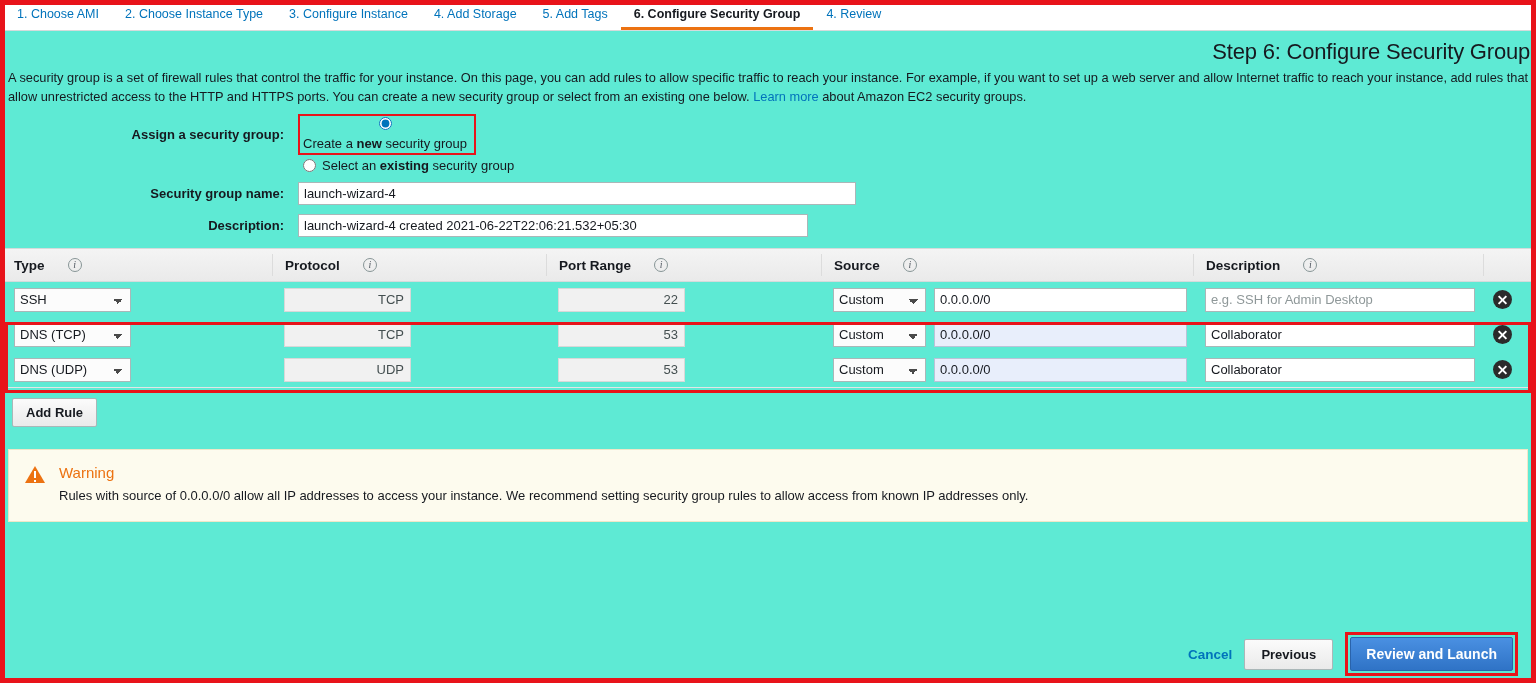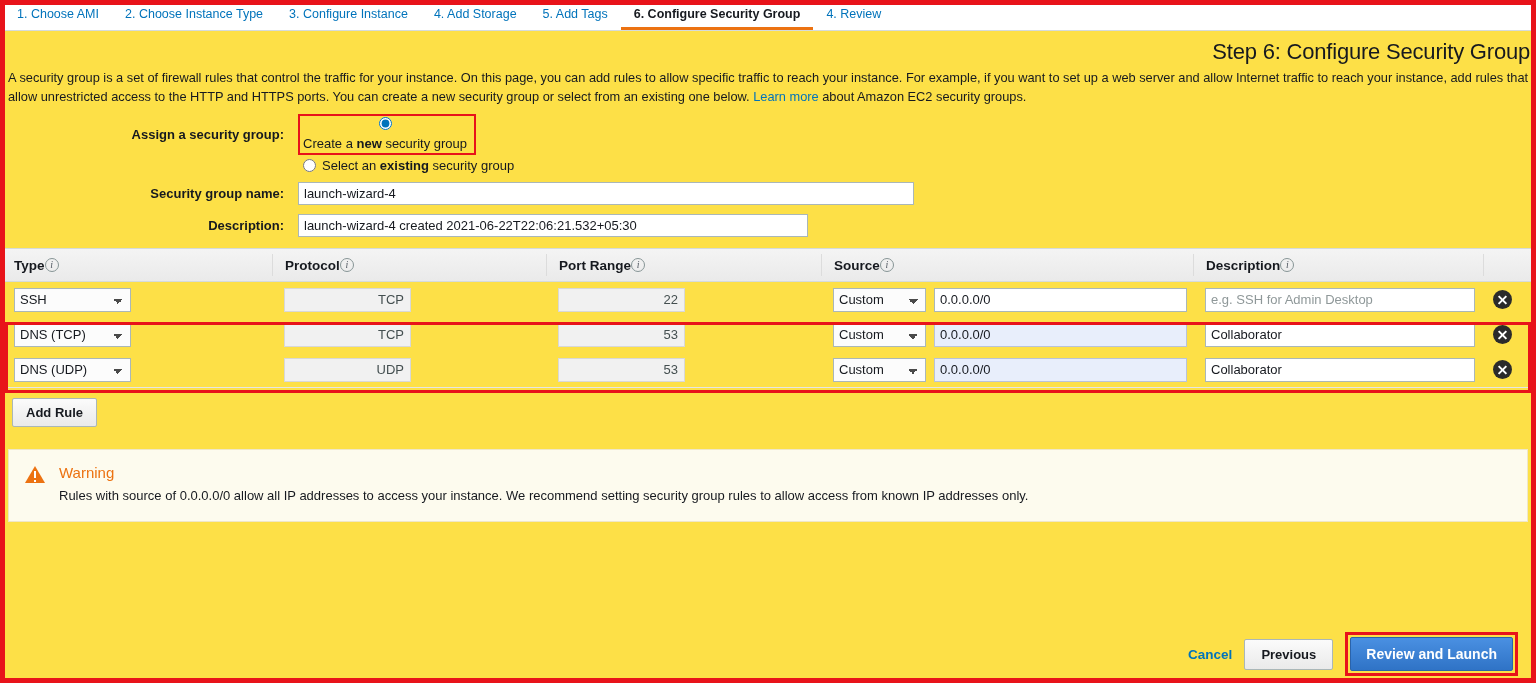--- a/index.html
+++ b/index.html
@@ -14,21 +14,21 @@
   }
 
   
   .page-frame{
     position:absolute; left:0; top:0; width:1536px; height:683px;
     border:5px solid #e8131a;
     pointer-events:none;
     z-index:60;
   }
 
-  .page{ position:relative; width:1536px; height:683px; background:#fde047; }
+  .page{ position:relative; width:1536px; height:683px; background:#5eead4; }
 
   
   .tabs{
     display:flex; align-items:flex-end;
     height:31px; padding-left:4px;
     border-bottom:1px solid #d5dbdb;
     background:#fff;
   }
   .tab{
     font-size:12.5px; color:#0073bb;
@@ -61,33 +61,33 @@
   .radio-line.boxed{
     border:2.5px solid #e8131a; padding:1px 7px 2px 3px;flex-direction:column;
   }
   input[type=radio]{ margin:0; width:13px; height:13px; accent-color:#0073bb; }
 
   .txt-input{
     height:23px; border:1px solid #aab7b8; background:#fff;
     font-family:"Liberation Sans", sans-serif; font-size:13px;
     color:#16191f; padding:0 5px; outline:none;
   }
-  .sg-name{ width:616px; }
+  .sg-name{ width:558px; }
   .sg-desc{ width:510px; }
 
   
   .rules{ margin-top:11px; width:100%; }
   .thead{
     display:flex; align-items:center; height:34px;
     background:linear-gradient(#f4f4f4,#eaeaea);
     border-top:1px solid #d5dbdb; border-bottom:1px solid #d5dbdb;
   }
   .th{
     font-weight:bold; font-size:13.5px; color:#16191f;
-    display:flex; align-items:center; gap:0;
+    display:flex; align-items:center; gap:23px;
     border-left:1px solid #dcdcdc; height:22px; padding-left:12px;
   }
   .th:first-child{ border-left:none; }
   .c-type{ width:272px; padding-left:14px; }
   .c-proto{ width:274px; }
   .c-port{ width:275px; }
   .c-source{ width:372px; }
   .c-desc{ width:290px; }
   .c-del{ width:53px; border-left:1px solid #dcdcdc; height:22px; }
 

